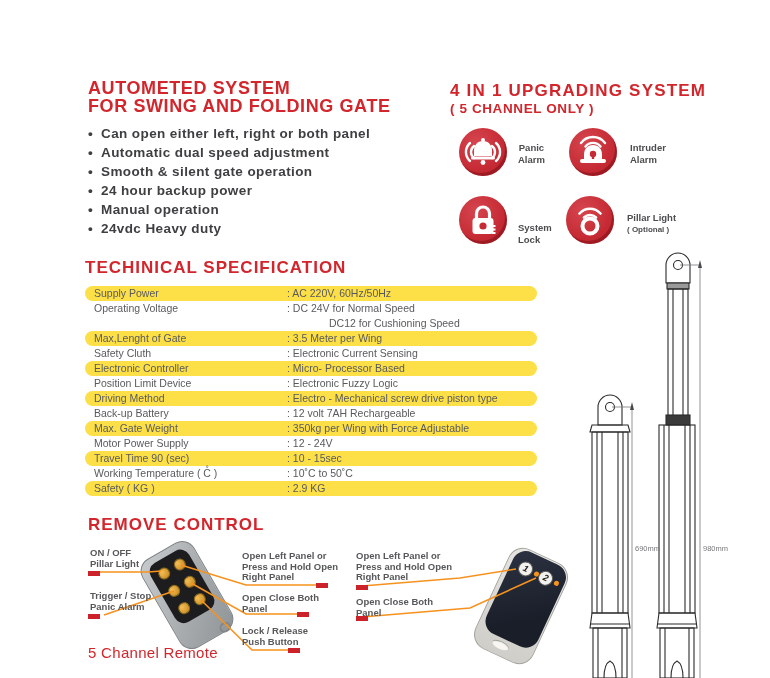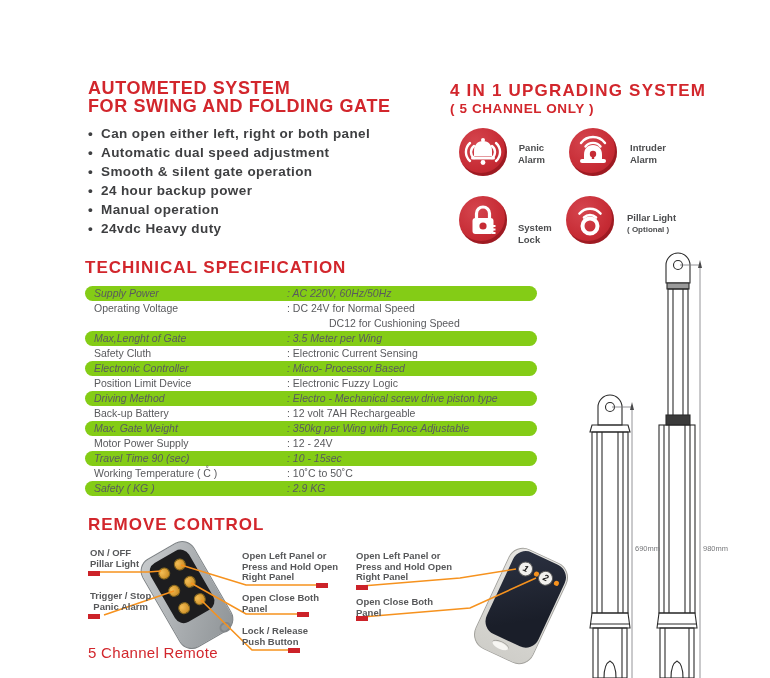--- a/index.html
+++ b/index.html
@@ -22,21 +22,21 @@
   .feat-circle{width:48px;height:48px;border-radius:50%;
      background:radial-gradient(circle at 35% 30%, #d5454e 0%, #c62b34 60%, #b02029 100%);
      box-shadow:inset -2px -3px 0 rgba(118,12,18,.45);}
   .feat-label{font-size:9.5px;font-weight:bold;color:#4c4d4f;line-height:12px;}
   .feat-sub{font-size:8px;font-weight:bold;color:#4c4d4f;line-height:10px;}
 
   
   .spec{position:absolute;left:85px;top:286px;width:452px;font-size:10.5px;color:#595a5d;}
   .spec-row{position:relative;height:15px;line-height:15px;}
   .spec-row.tall{height:30px;}
-  .spec-row.shaded{background:#84cc16;border-radius:8px;font-style:italic;}
+  .spec-row.shaded{background:#fde047;border-radius:8px;}
   .spec-row .lab{position:absolute;left:9px;top:0;}
   .spec-row .val{position:absolute;left:202px;top:0;}
   .spec-row .val2{position:absolute;left:208px;top:15px;line-height:15px;padding-left:36px;}
 
   
   .callout{font-size:9.5px;font-weight:600;color:#57585a;line-height:10.5px;}
   .marker{width:12px;height:5px;background:#cc2229;}
   .caption{font-size:15px;font-weight:normal;color:#d2262c;letter-spacing:0.3px;}
 
   
@@ -241,21 +241,21 @@
     <polyline points="316,585 246,585 181,565" fill="none" stroke="#f6921e" stroke-width="1.6"></polyline>
     <polyline points="297,614 246,614 191,583" fill="none" stroke="#f6921e" stroke-width="1.6"></polyline>
     <polyline points="288,650 252,650 201,600" fill="none" stroke="#f6921e" stroke-width="1.6"></polyline>
     <polyline points="362,586 460,578 516,569" fill="none" stroke="#f6921e" stroke-width="1.6"></polyline>
     <polyline points="362,617 470,608 536,578" fill="none" stroke="#f6921e" stroke-width="1.6"></polyline>
   </svg>
 
   <div class="abs callout pre" style="left:90px;top:548px;">ON / OFF
 Pillar Light</div>
   <div class="abs marker" style="left:88px;top:571px;"></div>
-  <div class="abs callout pre" style="left:90px;top:591px;text-align:center;">Trigger / Stop
+  <div class="abs callout pre" style="left:90px;top:591px;">Trigger / Stop
 Panic Alarm</div>
   <div class="abs marker" style="left:88px;top:614px;"></div>
   <div class="abs callout pre" style="left:242px;top:551px;">Open Left Panel or
 Press and Hold Open
 Right Panel</div>
   <div class="abs marker" style="left:316px;top:583px;"></div>
   <div class="abs callout pre" style="left:242px;top:593px;">Open Close Both
 Panel</div>
   <div class="abs marker" style="left:297px;top:612px;"></div>
   <div class="abs callout pre" style="left:242px;top:626px;">Lock / Release

